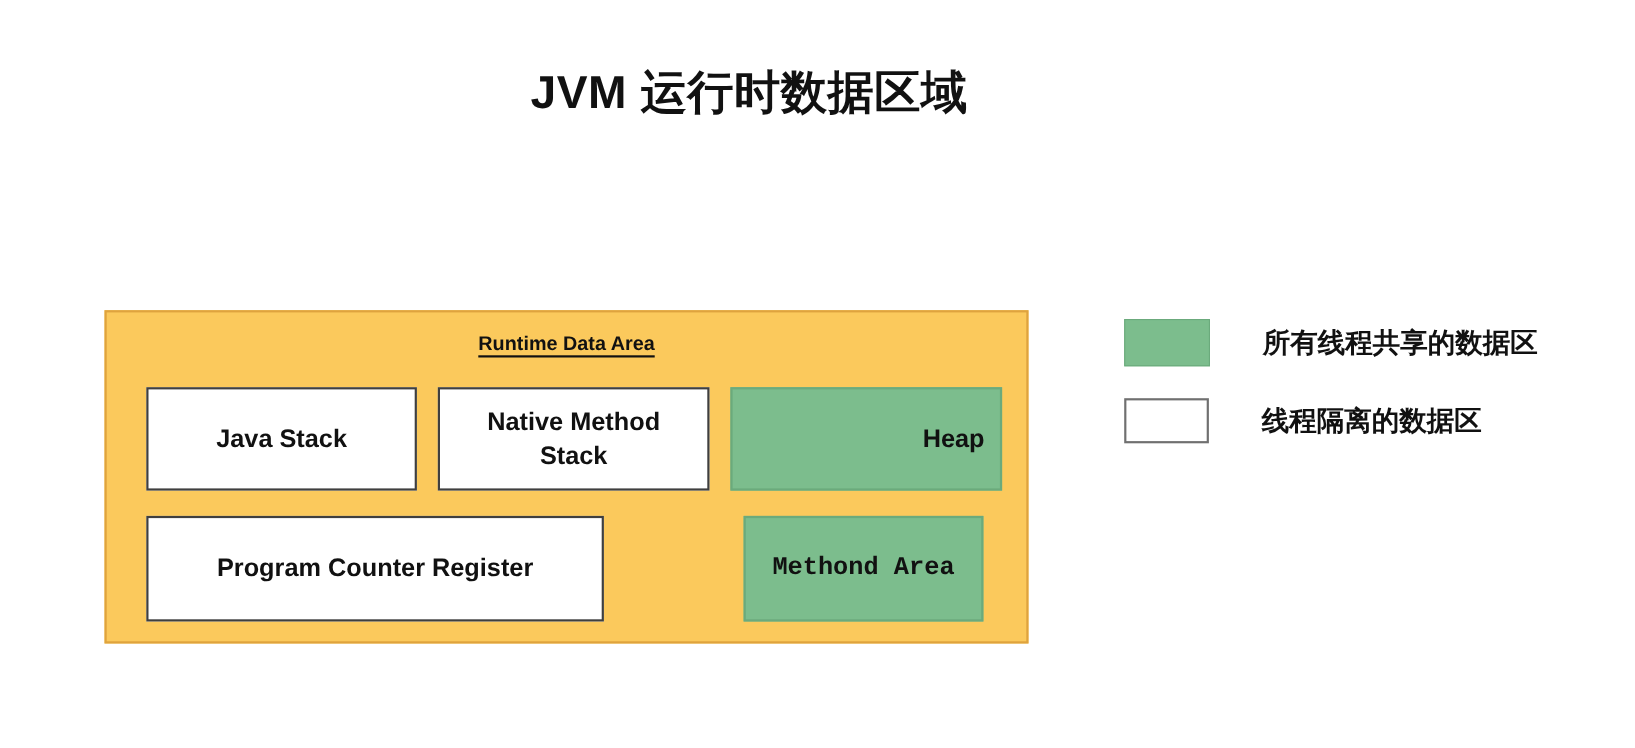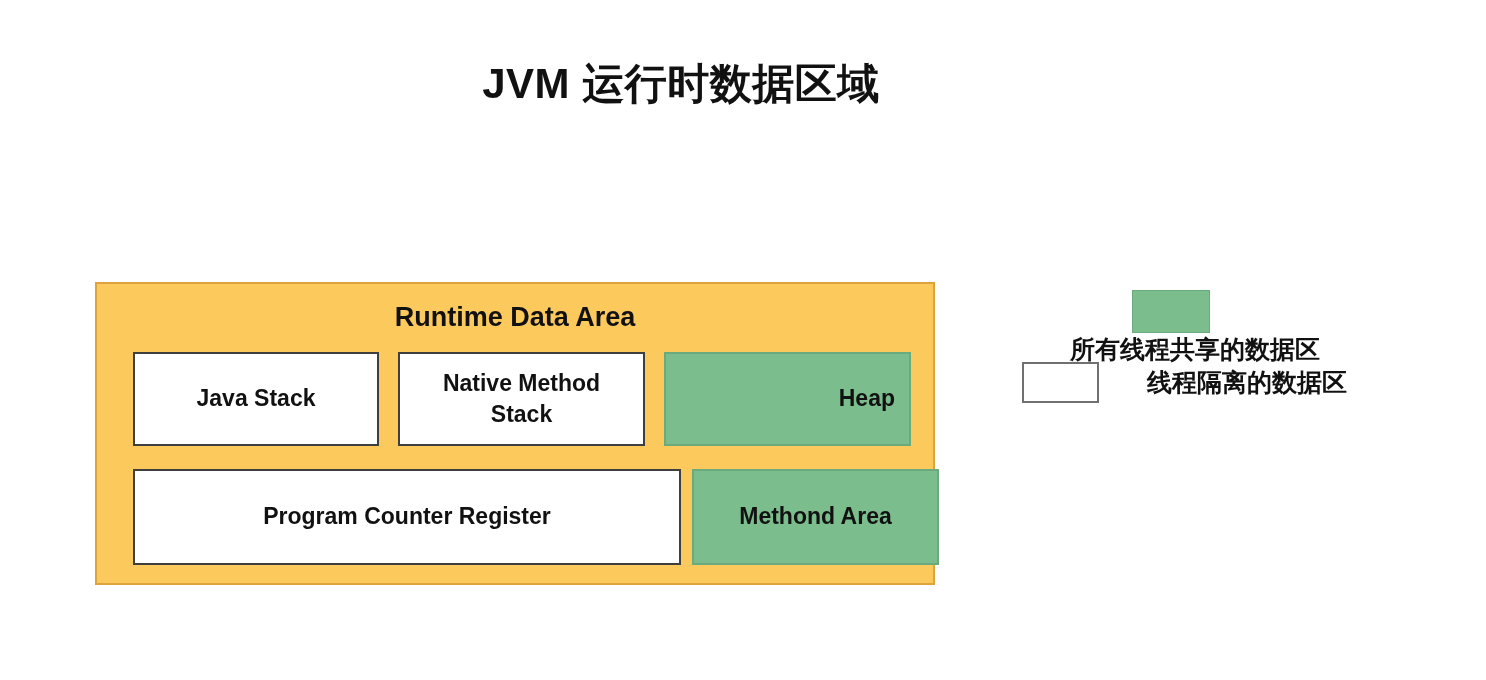--- a/index.html
+++ b/index.html
@@ -35,23 +35,24 @@
     background: var(--container-fill, #fbc95c);
     border: 2px solid var(--container-border, #dfa33e);
     box-sizing: border-box;
   }
   .container-title {
     position: absolute;
     top: 18px;
     left: 0;
     width: 100%;
     text-align: center;
-    font-size: 27px;
+    font-size: 18px;
     font-weight: 700;
     color: #111111;
+    text-decoration: underline;
     text-underline-offset: 5px;
     text-decoration-thickness: 2px;
   }
   .box {
     position: absolute;
     box-sizing: border-box;
     display: flex;
     align-items: center;
     justify-content: center;
     text-align: center;
@@ -66,36 +67,36 @@
     border: 2px solid var(--isolated-border, #3f3f3f);
   }
   .box.shared {
     background: var(--shared-fill, #7cbd8d);
     border: 2px solid var(--shared-border, #6baa7c);
   }
   
   .box-java-stack            { left: 36px;  top: 68px;  width: 246px; height: 94px; }
   .box-native-method-stack   { left: 301px; top: 68px;  width: 247px; height: 94px; }
   .box-heap                  { left: 567px; top: 68px;  width: 247px; height: 94px; justify-content: flex-end; }
-  .box-program-counter       { left: 36px;  top: 185px; width: 548px; height: 96px; }
-  .box-method-area           { left: 595px; top: 185px; width: 247px; height: 96px; }
+  .box-program-counter       { left: 36px;  top: 185px; width: 416px; height: 96px; }
+  .box-method-area           { left: 579px; top: 185px; width: 218px; height: 96px; font-family: Liberation Mono, monospace; }
 
   .legend {
     position: absolute;
     left: 1022px;
     top: 290px;
     width: 420px;
   }
   .legend-row {
     position: absolute;
     left: 0;
     display: flex;
     align-items: center;
   }
-  .legend-row-shared   { top: 0px; flex-direction: column; }
+  .legend-row-shared   { top: 0px; }
   .legend-row-isolated { top: 72px; }
   .legend-swatch {
     box-sizing: border-box;
     width: 78px;
     height: 43px;
     flex: 0 0 auto;
   }
   .legend-swatch.shared {
     background: var(--shared-fill, #7cbd8d);
     border: 1px solid var(--shared-border, #6baa7c);

